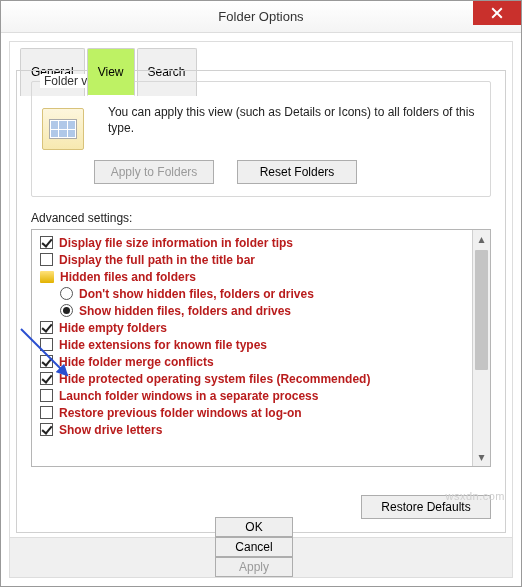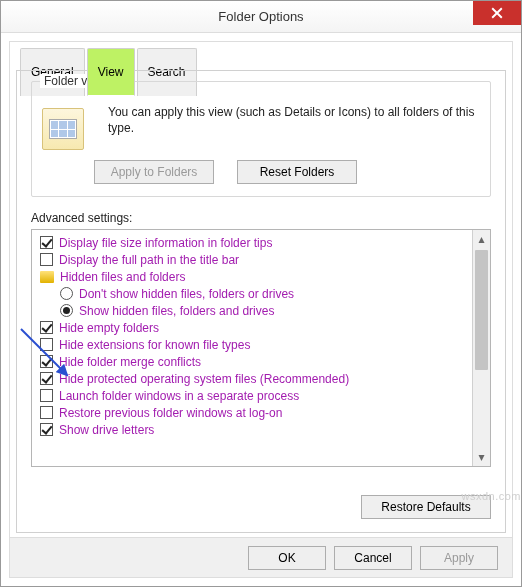--- a/index.html
+++ b/index.html
@@ -23,32 +23,32 @@
   .fv-text { flex: 1; color: #222; line-height: 1.35; padding-top: 2px; }
   .fv-buttons { display: flex; gap: 23px; margin-top: 10px; margin-left: 52px; }
   .btn { height: 24px; min-width: 120px; border: 1px solid #adadad; background: #efefef; padding: 2px 12px; cursor: default; text-align: center; }
   .btn.disabled { color: #9a9a9a; }
   .adv-label { margin-top: 14px; margin-bottom: 4px; color: #222; }
   .treebox { border: 1px solid #b5b5b5; height: 238px; display: flex; }
   .treebox .list { flex: 1; overflow: hidden; padding: 4px 2px; }
   .treebox .scrollbar { width: 18px; background: #f0f0f0; border-left: 1px solid #d0d0d0; position: relative; }
   .scrollbar .arrow { height: 18px; display: flex; align-items: center; justify-content: center; color: #666; }
   .scrollbar .thumb { position: absolute; left: 2px; right: 2px; top: 20px; height: 120px; background: #c4c4c4; border-radius: 1px; }
-  .row { display: flex; align-items: center; height: 17px; padding-left: 6px; gap: 6px; white-space: nowrap; color: #a21caf; }
+  .row { display: flex; align-items: center; height: 17px; padding-left: 6px; gap: 6px; white-space: nowrap; color: #b91c1c; font-weight: bold; }
   .row.indent1 { padding-left: 26px; }
   .row .box { width: 13px; height: 13px; border: 1px solid #555; background: #fff; display: flex; align-items: center; justify-content: center; flex-shrink: 0; }
   .row .box.checked::after { content: ""; width: 8px; height: 4px; border-left: 2px solid #222; border-bottom: 2px solid #222; transform: rotate(-50deg); margin-top: -2px; }
   .row .radio { width: 13px; height: 13px; border: 1px solid #555; border-radius: 50%; background: #fff; display: flex; align-items: center; justify-content: center; flex-shrink: 0; }
   .row .radio.sel::after { content: ""; width: 7px; height: 7px; background: #222; border-radius: 50%; }
   .row .foldicon { width: 14px; height: 12px; background: linear-gradient(#ffe27a,#e2b200); border-radius: 1px; flex-shrink: 0; }
   .restore-row { display: flex; justify-content: flex-end; margin-top: 28px; }
-  .dlg-buttons { position: absolute; left: 0; right: 0; bottom: 0; height: 40px; background: #f0f0f0; border-top: 1px solid #ddd; display: flex; align-items: center; justify-content: flex-end; gap: 8px; padding-right: 14px; }
+  .dlg-buttons { position: absolute; left: 0; right: 0; bottom: 0; height: 40px; background: #f0f0f0; border-top: 1px solid #ddd; display: flex; align-items: center; justify-content: flex-end; padding-right: 14px; flex-direction: column; }
   .dlg-buttons .btn { min-width: 78px; }
   .pointer-arrow { position: absolute; left: 18px; top: 326px; pointer-events: none; }
-  .watermark { position: absolute; right: 0; bottom: 84px; color: #cfcfcf; font-size: 11px; transform: rotate(0deg); letter-spacing: 0.5px; pointer-events: none; }
+  .watermark { position: absolute; right: 16px; bottom: 84px; color: #cfcfcf; font-size: 11px; transform: rotate(0deg); letter-spacing: 0.5px; pointer-events: none; }
 </style>
 </head>
 <body>
 
 <div class="window">
   <div class="titlebar">
     <span class="title">Folder Options</span>
     <div class="closebtn">
       <svg viewBox="0 0 10 10">
           <path d="M1 1 L9 9 M9 1 L1 9" stroke="#fff" stroke-width="1.6"></path>

